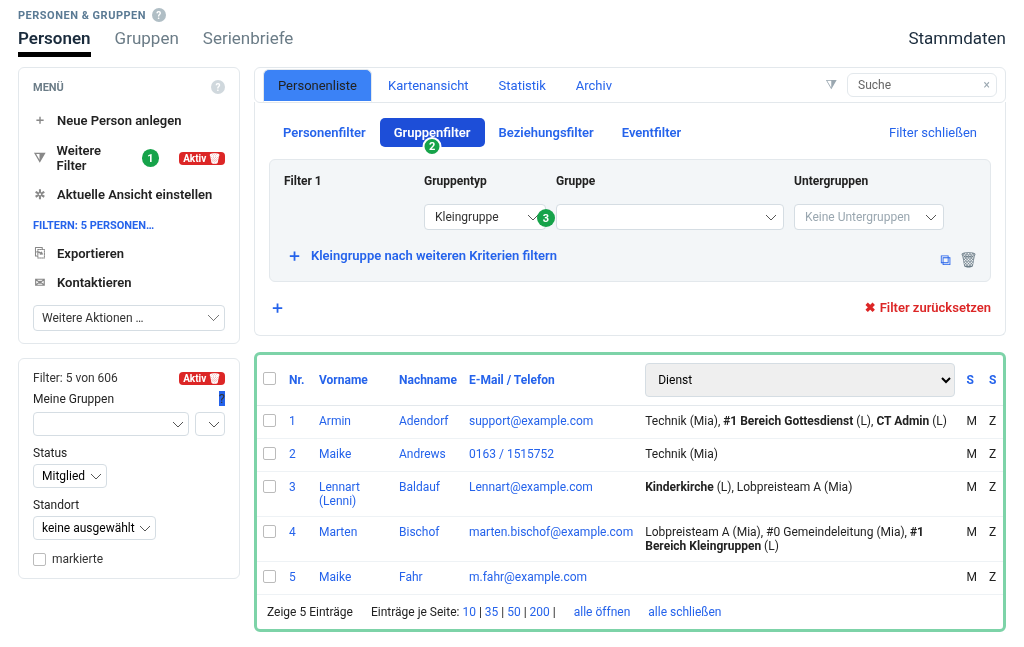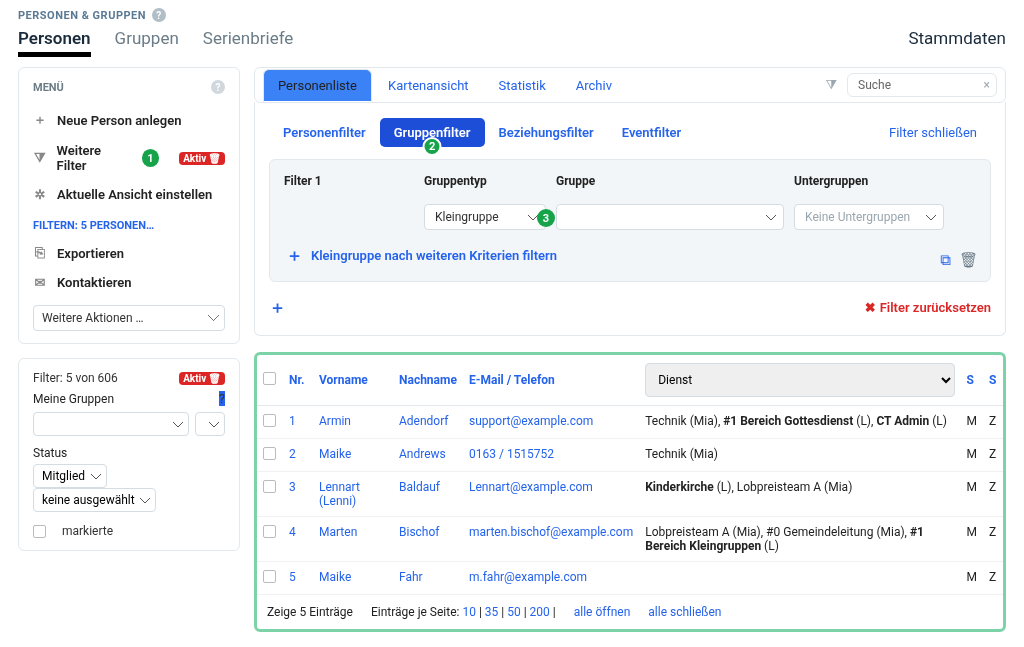--- a/index.html
+++ b/index.html
@@ -125,23 +125,24 @@
         <div style="display:flex;justify-content:space-between;align-items:center" class="mb6">
           <span class="lab12" style="margin:0">Meine Gruppen</span>
           <span class="q" style="background:#2563eb">?</span>
         </div>
         <div class="flexrow mb6">
           <select class="small-sel" style="flex:1"><option></option></select>
           <select class="small-sel" style="width:28px"><option></option></select>
         </div>
         <div class="lab12">Status</div>
         <select class="small-sel"><option>Mitglied</option></select>
+        <div class="lab12">Standort</div>
         <select class="small-sel"><option>keine ausgewählt</option></select>
         <div style="height:12px"></div>
-        <label style="display:flex;align-items:flex-end;gap:16px;font-size:12px">
+        <label style="display:flex;align-items:flex-end;gap:6px;font-size:12px">
             <span class="chk"></span>
             <span>markierte</span>
           </label>
       </div>
     </div>
 
     <div class="right">
       <div class="tabbar">
         <a class="on">Personenliste</a>
         <a>Kartenansicht</a>

